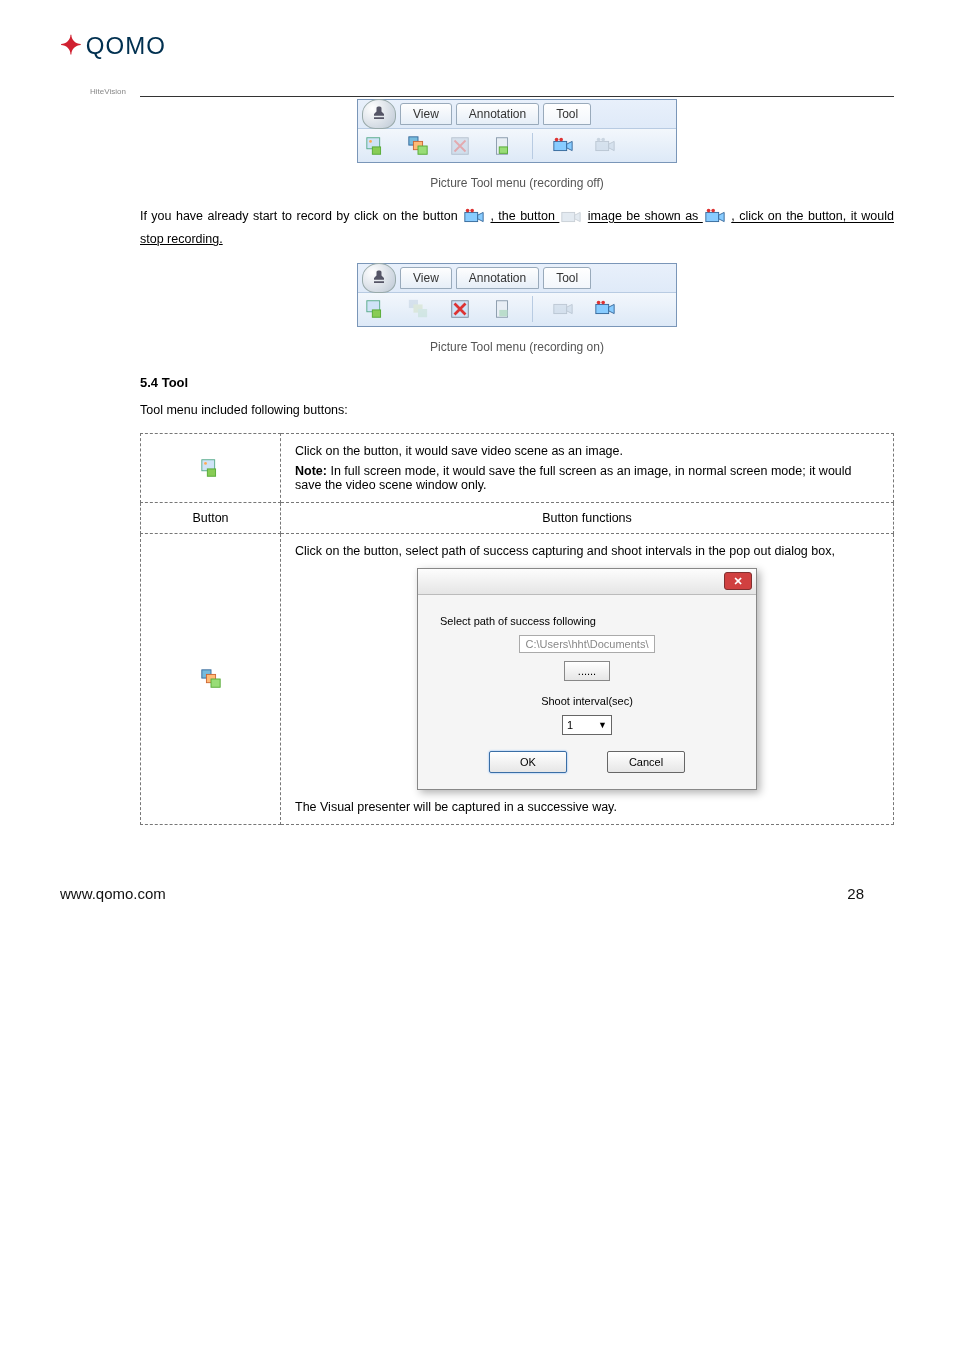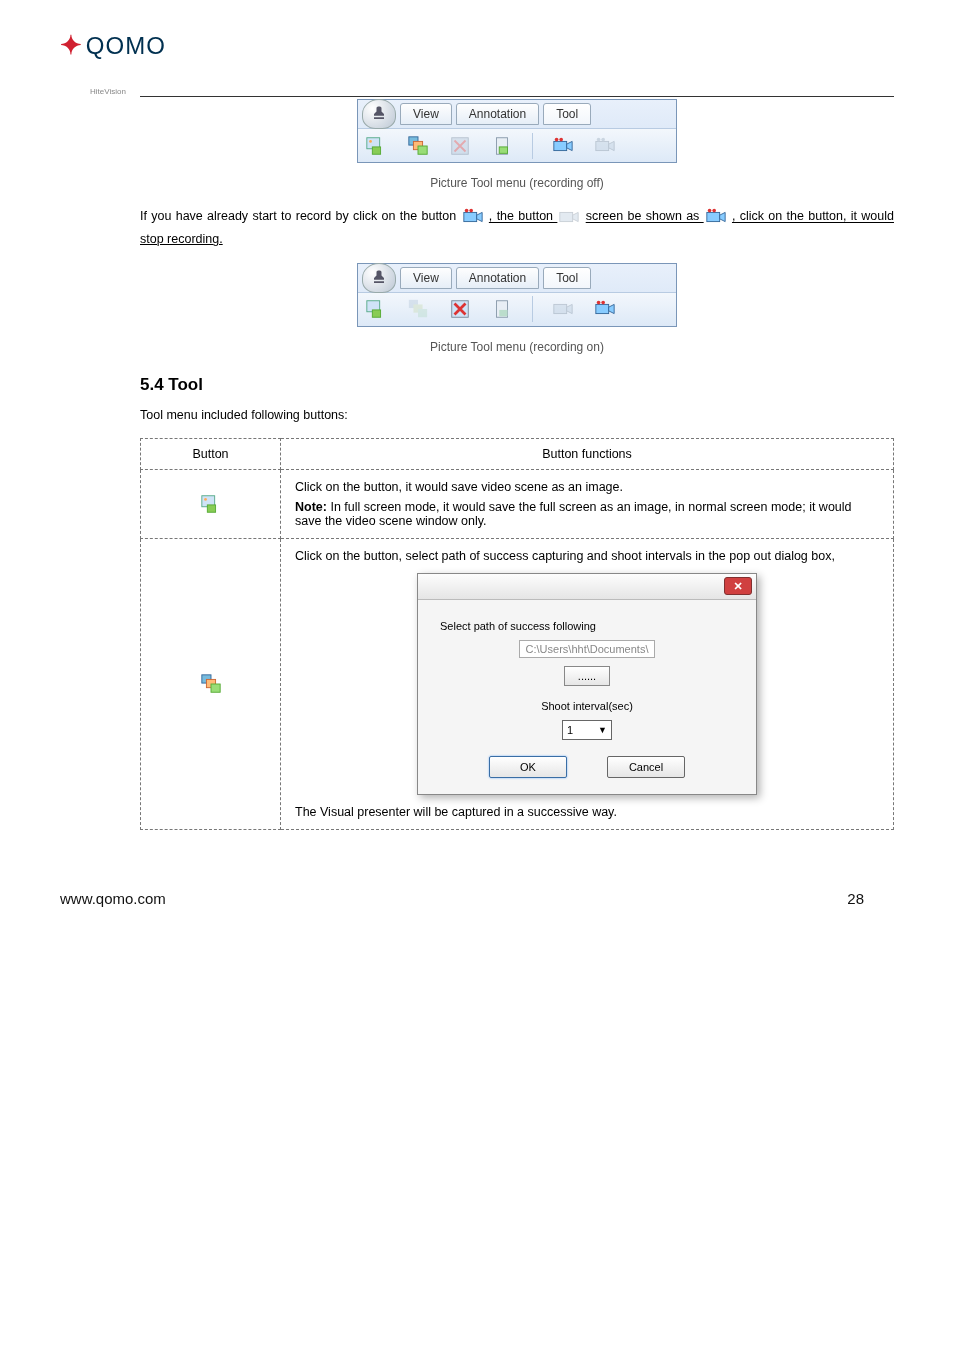--- a/index.html
+++ b/index.html
@@ -16,21 +16,21 @@
   .tb-tabs { display: flex; align-items: center; height: 28px; padding-left: 4px; gap: 4px; }
   .round-icon { width: 34px; height: 30px; border-radius: 50% 50% 40% 40%; background: radial-gradient(circle at 30% 30%, #fff, #bcc7d4); display:flex; align-items:center; justify-content:center; border:1px solid #9aa; }
   .round-icon svg { width: 20px; height: 20px; }
   .tab { background: linear-gradient(#fefefe,#e6eef7); border: 1px solid #9ab; border-radius: 3px 3px 0 0; padding: 3px 12px; font-size: 12px; color: #333; }
   .tab-raised { background: linear-gradient(#ffffff,#f2f6fb); }
   .tb-row { display: flex; align-items: center; height: 34px; background: linear-gradient(#f3f7fc,#dde9f7); border-top:1px solid #b8cbe2; padding-left: 6px; gap: 18px; }
   .tb-row .sep { width:1px; height:26px; background:#b8cbe2; }
   .ico { width: 24px; height: 24px; display:flex; align-items:center; justify-content:center; }
   .para { font-size: 12.5px; line-height: 1.7; margin: 4px 0 12px 0; text-align: justify; }
   .u { text-decoration: underline; text-decoration-thickness: 1px; }
-  .tool-heading { font-size: 17px; font-weight: bold; margin: 18px 0 10px 0; }
+  .tool-heading { font-size: 13px; font-weight: bold; margin: 18px 0 10px 0; }
   .tbl { width: 100%; border: 1px dashed #777; border-collapse: collapse; font-size: 12.5px; margin-top: 8px; }
   .tbl td { border: 1px dashed #777; padding: 10px 14px; vertical-align: middle; }
   .tbl .c1 { width: 140px; text-align: center; }
   .tbl th { border: 1px dashed #777; padding: 8px 14px; font-weight: normal; }
   .dialog { width: 340px; margin: 10px auto; border: 1px solid #888; box-shadow: 3px 3px 8px rgba(0,0,0,0.3); background: #f5f5f5; position: relative; }
   .dlg-title { height: 26px; background: linear-gradient(#fdfdfd,#e5e5e5); border-bottom:1px solid #bbb; position:relative; }
   .dlg-close { position:absolute; right:4px; top:3px; width:28px; height:18px; background:#d04040; border:1px solid #803030; border-radius:3px; color:#fff; text-align:center; font-size:11px; line-height:16px; font-weight:bold; }
   .dlg-body { padding: 20px 22px 16px 22px; font-size: 11px; }
   .dlg-row { display:flex; align-items:center; gap:8px; margin-top:8px;flex-direction:column; }
   .dlg-input { flex:1; height:20px; border:1px solid #aaa; padding:2px 6px; font-size:11px; color:#888; background:#fff; }
@@ -130,21 +130,21 @@
             <circle cx="10" cy="5" r="2" fill="#d33"></circle>
           </svg>
         </span>
       <span class="u">, the button </span>
       <span class="ico" style="display:inline-flex;vertical-align:middle;opacity:.4">
           <svg viewBox="0 0 24 24" width="18" height="18">
             <rect x="2" y="7" width="14" height="10" fill="#bcd" stroke="#789"></rect>
             <path d="M16 10 L22 7 L22 17 L16 14 Z" fill="#bcd" stroke="#789"></path>
           </svg>
         </span>
-      <span class="u"> screen be shown as </span>
+      <span class="u"> image be shown as </span>
       <span class="ico" style="display:inline-flex;vertical-align:middle">
           <svg viewBox="0 0 24 24" width="18" height="18">
             <rect x="2" y="7" width="14" height="10" fill="#8cf" stroke="#369"></rect>
             <path d="M16 10 L22 7 L22 17 L16 14 Z" fill="#8cf" stroke="#369"></path>
             <circle cx="5" cy="5" r="2" fill="#d33"></circle>
             <circle cx="10" cy="5" r="2" fill="#d33"></circle>
           </svg>
         </span>
       <span class="u">, click on the button, it would stop recording.</span>
     </p>
@@ -206,40 +206,40 @@
       </div>
     </div>
     <div class="para gray-small" style="text-align:center">Picture Tool menu (recording on)</div>
 
     <div class="tool-heading">5.4 Tool</div>
     <div class="para">Tool menu included following buttons:</div>
 
     <table class="tbl">
       <tbody>
           <tr>
-        <th class="c1">Button</th>
-        <th>Button functions</th>
-      </tr>
-      <tr>
         <td class="c1">
           <span class="ico" style="margin:0 auto">
                 <svg viewBox="0 0 24 24" width="28" height="28">
                   <rect x="2" y="3" width="14" height="12" fill="#cfe3f7" stroke="#5a8"></rect>
                   <rect x="8" y="13" width="9" height="8" fill="#8c5" stroke="#5a3"></rect>
                   <circle cx="6" cy="7" r="1.5" fill="#fa5"></circle>
                 </svg>
               </span>
         </td>
         <td>
           <div>Click on the button, it would save video scene as an image.</div>
           <div style="margin-top:6px">
             <b>Note:</b>
             <span> In full screen mode, it would save the full screen as an image, in normal screen mode; it would save the video scene window only.</span>
           </div>
         </td>
+      </tr>
+      <tr>
+        <th class="c1">Button</th>
+        <th>Button functions</th>
       </tr>
       <tr>
         <td class="c1">
           <span class="ico" style="margin:0 auto">
                 <svg viewBox="0 0 24 24" width="28" height="28">
                   <rect x="2" y="2" width="10" height="9" fill="#7bd" stroke="#369"></rect>
                   <rect x="7" y="7" width="10" height="9" fill="#fb7" stroke="#c63"></rect>
                   <rect x="12" y="12" width="10" height="9" fill="#9d7" stroke="#5a3"></rect>
                 </svg>
               </span>

